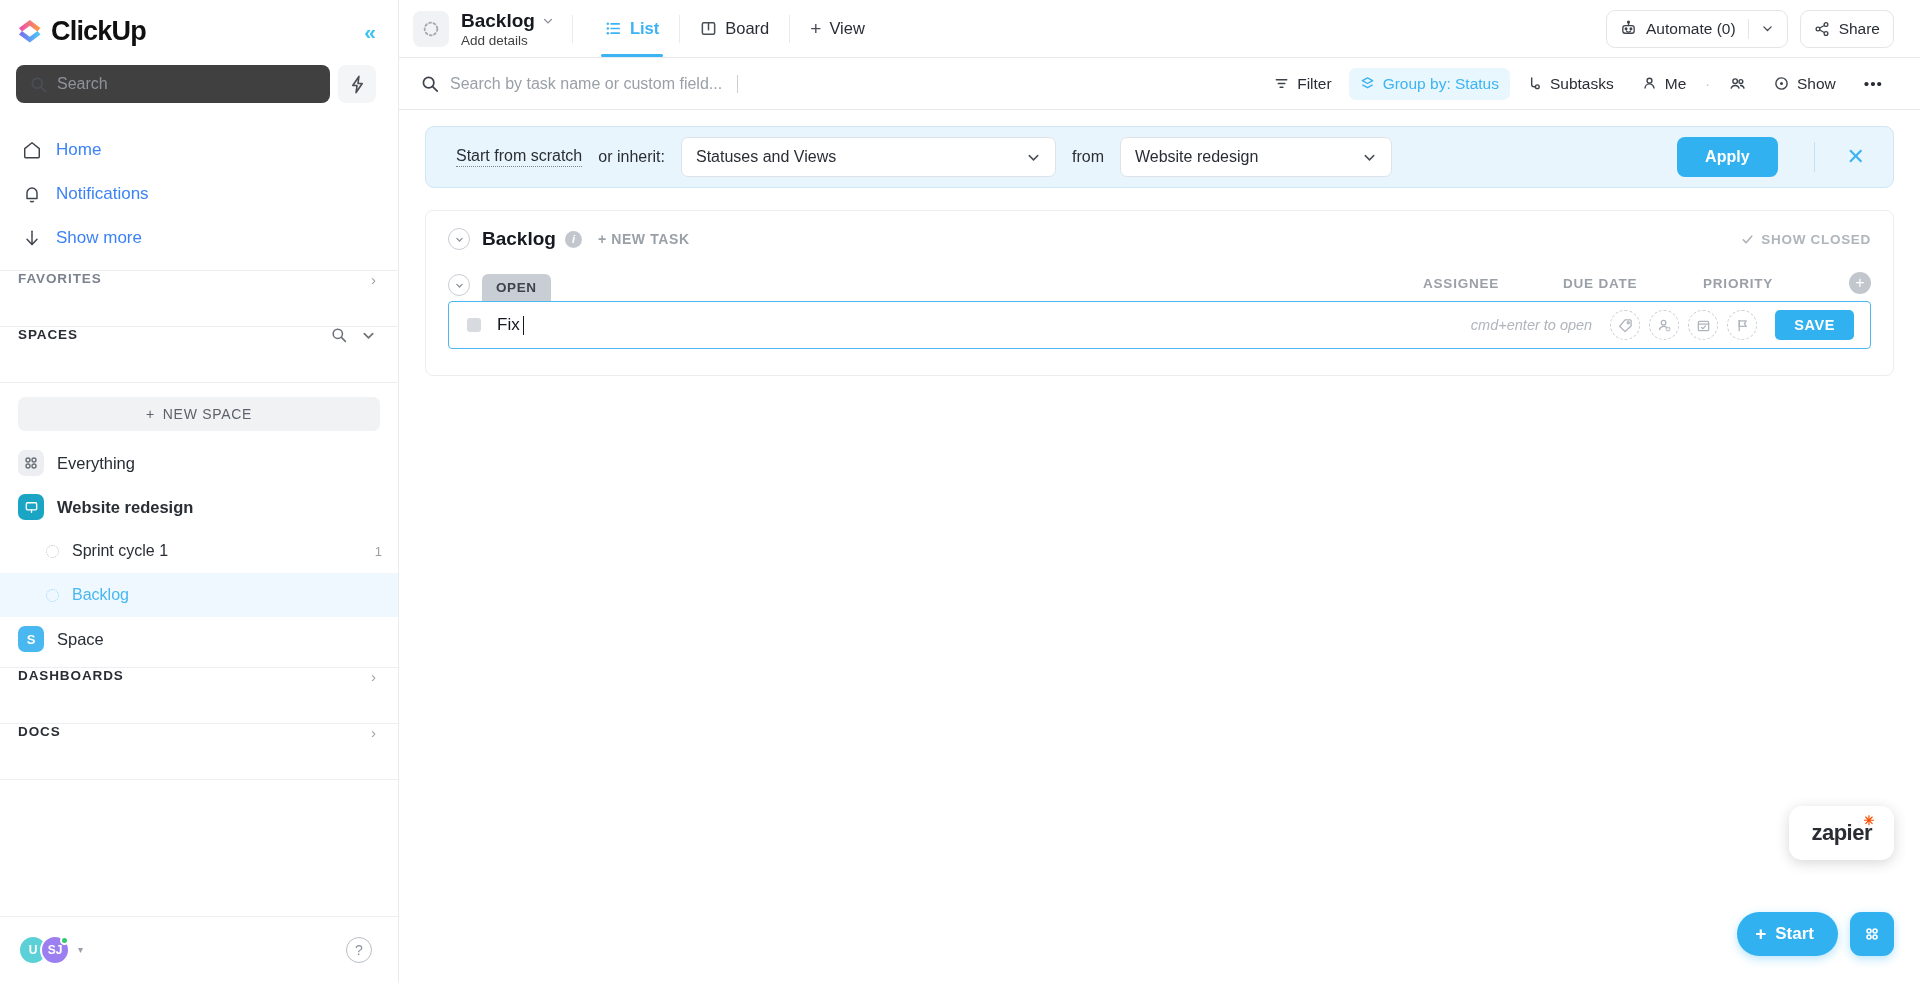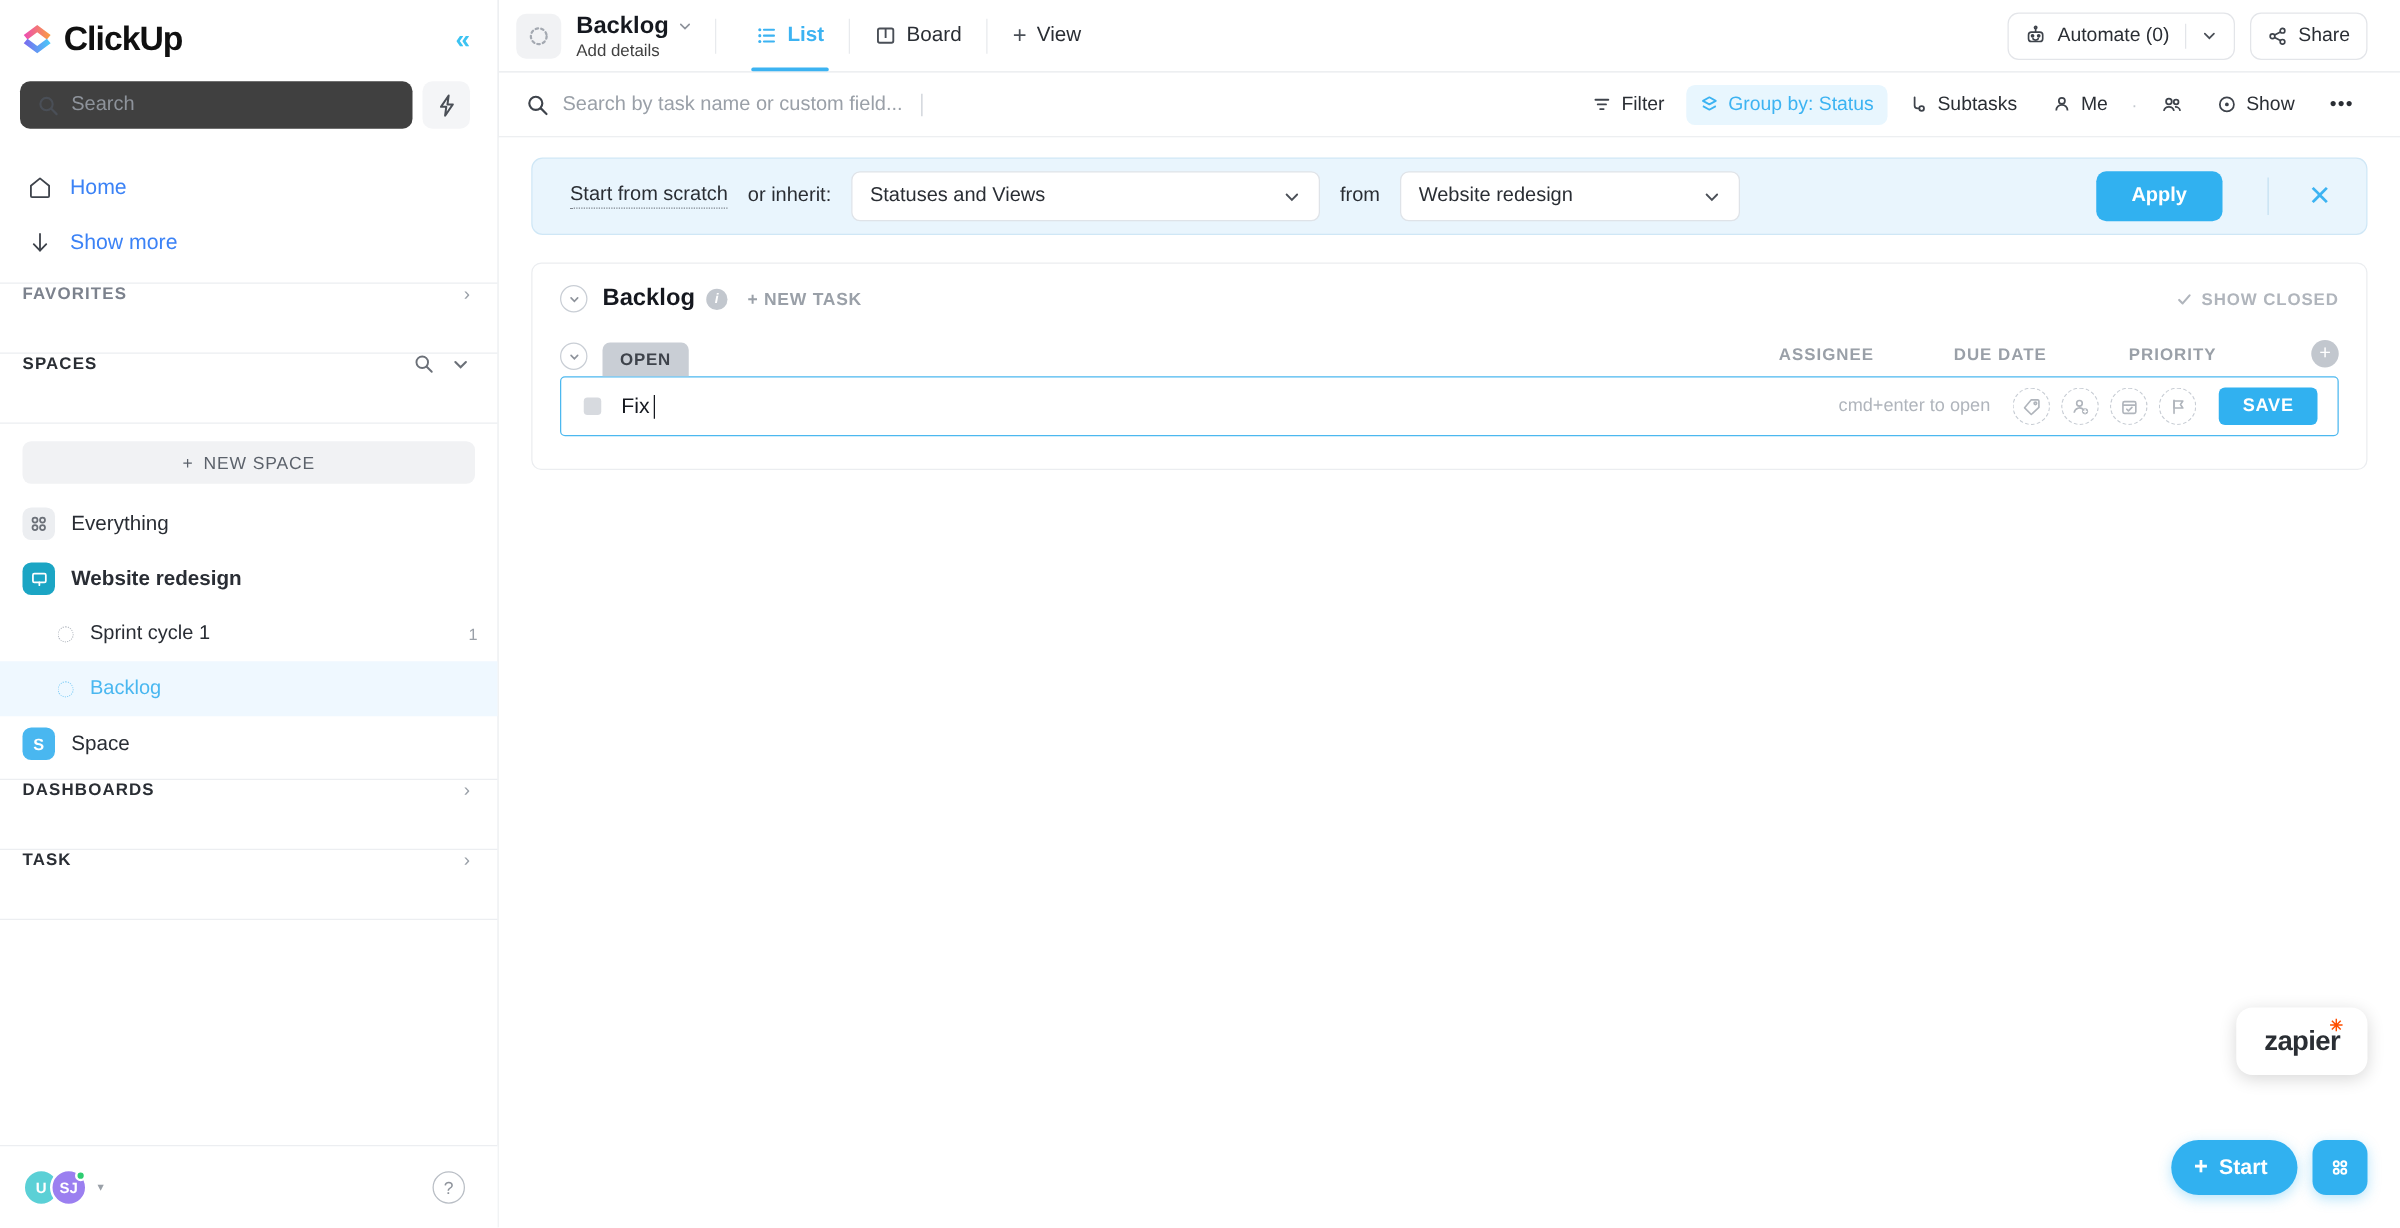--- a/index.html
+++ b/index.html
@@ -226,21 +226,21 @@
   .task-input-row {
     margin: 0 22px; border: 1.5px solid #4cb8ef; border-radius: 4px;
     height: 48px; display: flex; align-items: center; padding: 0 16px 0 18px;
     background: #fff;
   }
   .task-check { width: 14px; height: 14px; background: #d7dadf; border-radius: 3px; margin-right: 16px; }
   .task-text { font-size: 17px; color: #15181f; display: flex; align-items: center; }
   .caret-bar {
     display: inline-block; width: 1.5px; height: 19px; background: #15181f; margin-left: 3px;
   }
-  .hint { margin-left: auto; font-size: 14.5px; color: #b0b5bc; margin-right: 18px; }
+  .hint { margin-left: auto; font-size: 14.5px; color: #b0b5bc; margin-right: 18px; font-style: italic; }
   .dashed-icons { display: flex; align-items: center; gap: 9px; margin-right: 18px; }
   .dashed-ic {
     width: 30px; height: 30px; border-radius: 50%; border: 1.4px dashed #c9ced5;
     display: flex; align-items: center; justify-content: center; color: #b0b5bc; cursor: pointer;
   }
   .save-btn {
     height: 30px; padding: 0 19px; background: #31b1f0; color: #fff; border: none;
     border-radius: 5px; font-size: 14.5px; font-weight: 700; letter-spacing: 0.6px;
     cursor: pointer; font-family: "Liberation Sans", sans-serif;
   }
@@ -320,20 +320,29 @@
       <div class="nav-item">
         <span>
           <svg width="20" height="20" viewBox="0 0 22 22" fill="none" stroke="#3e434b" stroke-width="1.6" stroke-linejoin="round">
             <path d="M3 9.5 L11 3 L19 9.5 V18.5 A1 1 0 0 1 18 19.5 H4 A1 1 0 0 1 3 18.5 Z"></path>
           </svg>
         </span>
         <span>Home</span>
       </div>
       <div class="nav-item">
         <span>
+          <svg width="20" height="20" viewBox="0 0 22 22" fill="none" stroke="#3e434b" stroke-width="1.6" stroke-linejoin="round">
+            <path d="M5.5 16 V10 A5.5 5.5 0 0 1 16.5 10 V16 Z"></path>
+              <path d="M9.2 18.5 A2 2 0 0 0 12.8 18.5"></path>
+          </svg>
+        </span>
+        <span>Notifications</span>
+      </div>
+      <div class="nav-item">
+        <span>
           <svg width="20" height="20" viewBox="0 0 22 22" fill="none" stroke="#3e434b" stroke-width="1.6" stroke-linecap="round" stroke-linejoin="round">
             <line x1="11" y1="3.5" x2="11" y2="18"></line>
               <path d="M5.5 12.5 L11 18.2 L16.5 12.5"></path>
           </svg>
         </span>
         <span>Show more</span>
       </div>
     </div>
 
     <div class="sb-section">
@@ -402,21 +411,21 @@
         <span>Space</span>
       </div>
     </div>
 
     <div class="sb-footer-sections">
       <div class="sb-section">
         <span class="sb-section-title dark">DASHBOARDS</span>
         <span class="chev-r">›</span>
       </div>
       <div class="sb-section">
-        <span class="sb-section-title dark">TASK</span>
+        <span class="sb-section-title dark">DOCS</span>
         <span class="chev-r">›</span>
       </div>
     </div>
 
     <div class="sb-bottom">
       <div class="avatars">
         <span class="av av1">U</span>
         <span class="av av2">
           <span>SJ</span>
           <span class="av-online"></span>

